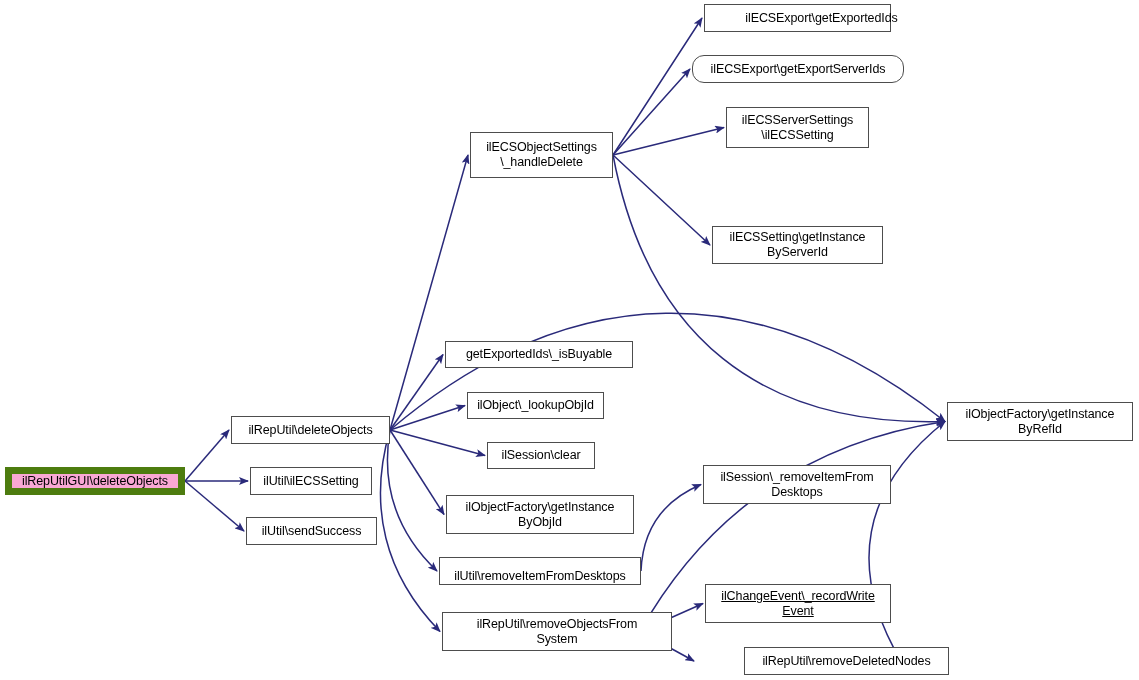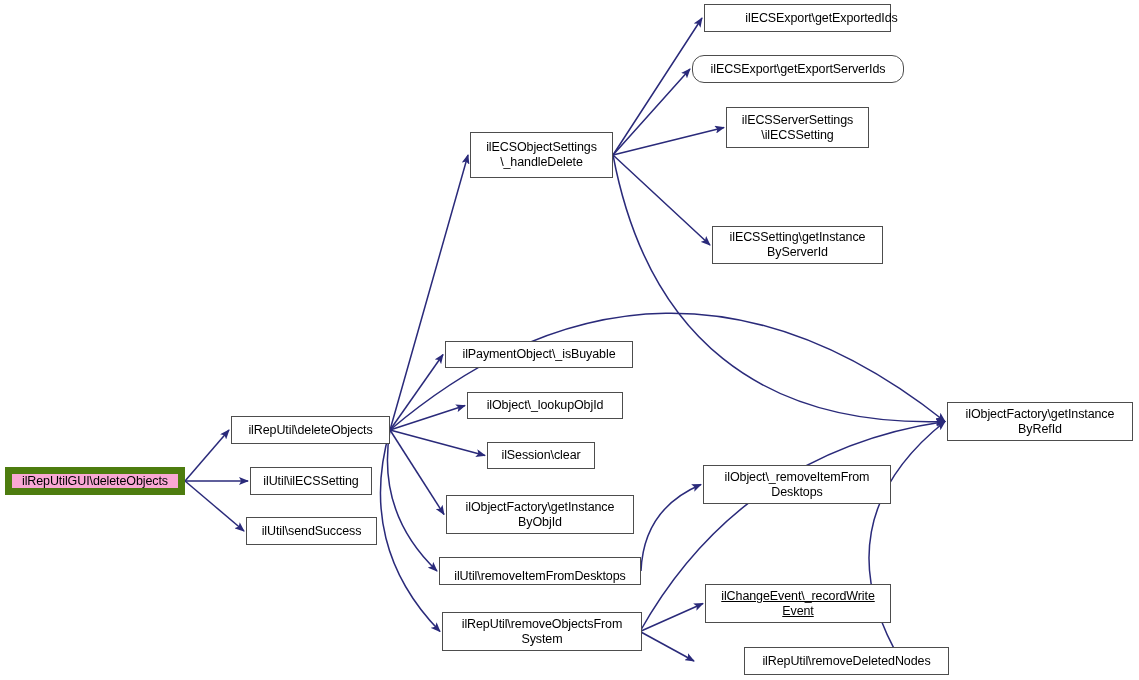--- a/index.html
+++ b/index.html
@@ -89,29 +89,29 @@
       <div class="node" style="left: 250px; top: 467px; width: 122px; height: 28px;"><span class="node-label">ilUtil\ilECSSetting</span></div>
       <div class="node" style="left: 246px; top: 517px; width: 131px; height: 28px;"><span class="node-label">ilUtil\sendSuccess</span></div>
       <div class="node" style="left: 470px; top: 132px; width: 143px; height: 46px;"><span class="node-label">ilECSObjectSettings
 \_handleDelete</span></div>
       <div class="node" style="left: 704px; top: 4px; width: 187px; height: 28px; padding-left: 48px;"><span class="node-label">ilECSExport\getExportedIds</span></div>
       <div class="node" style="left: 692px; top: 55px; width: 212px; height: 28px; border-radius: 12px;"><span class="node-label">ilECSExport\getExportServerIds</span></div>
       <div class="node" style="left: 726px; top: 107px; width: 143px; height: 41px;"><span class="node-label">ilECSServerSettings
 \ilECSSetting</span></div>
       <div class="node" style="left: 712px; top: 226px; width: 171px; height: 38px;"><span class="node-label">ilECSSetting\getInstance
 ByServerId</span></div>
-      <div class="node" style="left: 445px; top: 341px; width: 188px; height: 27px;"><span class="node-label">ilPaymentObject\_isBuyable</span></div>
-      <div class="node" style="left: 467px; top: 392px; width: 156px; height: 27px;"><span class="node-label">ilObject\_lookupObjId</span></div>
+      <div class="node" style="left: 445px; top: 341px; width: 188px; height: 27px;"><span class="node-label">getExportedIds\_isBuyable</span></div>
+      <div class="node" style="left: 467px; top: 392px; width: 137px; height: 27px;"><span class="node-label">ilObject\_lookupObjId</span></div>
       <div class="node" style="left: 487px; top: 442px; width: 108px; height: 27px;"><span class="node-label">ilSession\clear</span></div>
       <div class="node" style="left: 446px; top: 495px; width: 188px; height: 39px;"><span class="node-label">ilObjectFactory\getInstance
 ByObjId</span></div>
       <div class="node" style="left: 439px; top: 557px; width: 202px; height: 28px; align-items: flex-end;"><span class="node-label">ilUtil\removeItemFromDesktops</span></div>
-      <div class="node" style="left: 442px; top: 612px; width: 200px; height: 39px;"><span class="node-label">ilRepUtil\removeObjectsFrom
+      <div class="node" style="left: 442px; top: 612px; width: 230px; height: 39px;"><span class="node-label">ilRepUtil\removeObjectsFrom
 System</span></div>
-      <div class="node" style="left: 703px; top: 465px; width: 188px; height: 39px;"><span class="node-label">ilObject\_removeItemFrom
+      <div class="node" style="left: 703px; top: 465px; width: 188px; height: 39px;"><span class="node-label">ilSession\_removeItemFrom
 Desktops</span></div>
       <div class="node" style="left: 705px; top: 584px; width: 186px; height: 39px; text-decoration: underline;"><span class="node-label">ilChangeEvent\_recordWrite
 Event</span></div>
       <div class="node" style="left: 696px; top: 647px; width: 205px; height: 28px; margin-left: 48px;"><span class="node-label">ilRepUtil\removeDeletedNodes</span></div>
       <div class="node" style="left: 947px; top: 402px; width: 186px; height: 39px;"><span class="node-label">ilObjectFactory\getInstance
 ByRefId</span></div>
     </div>
 </div>
 
 </body></html>

